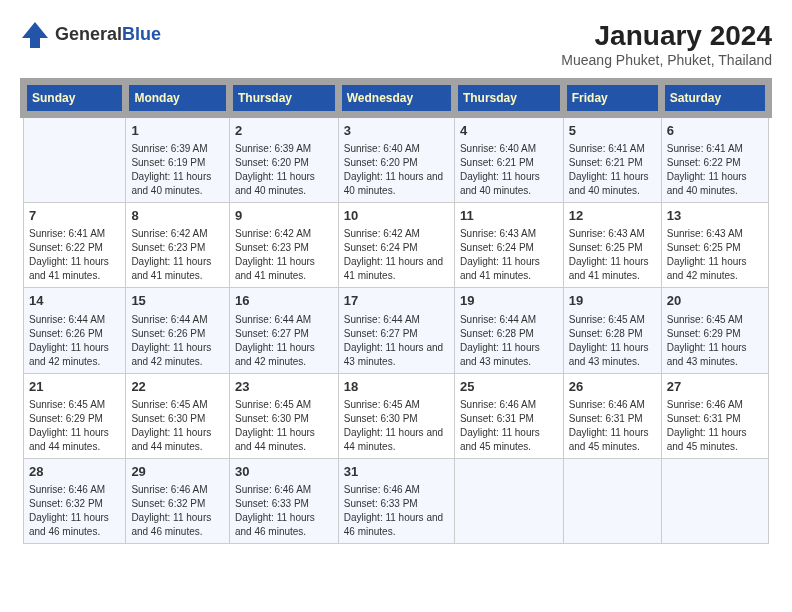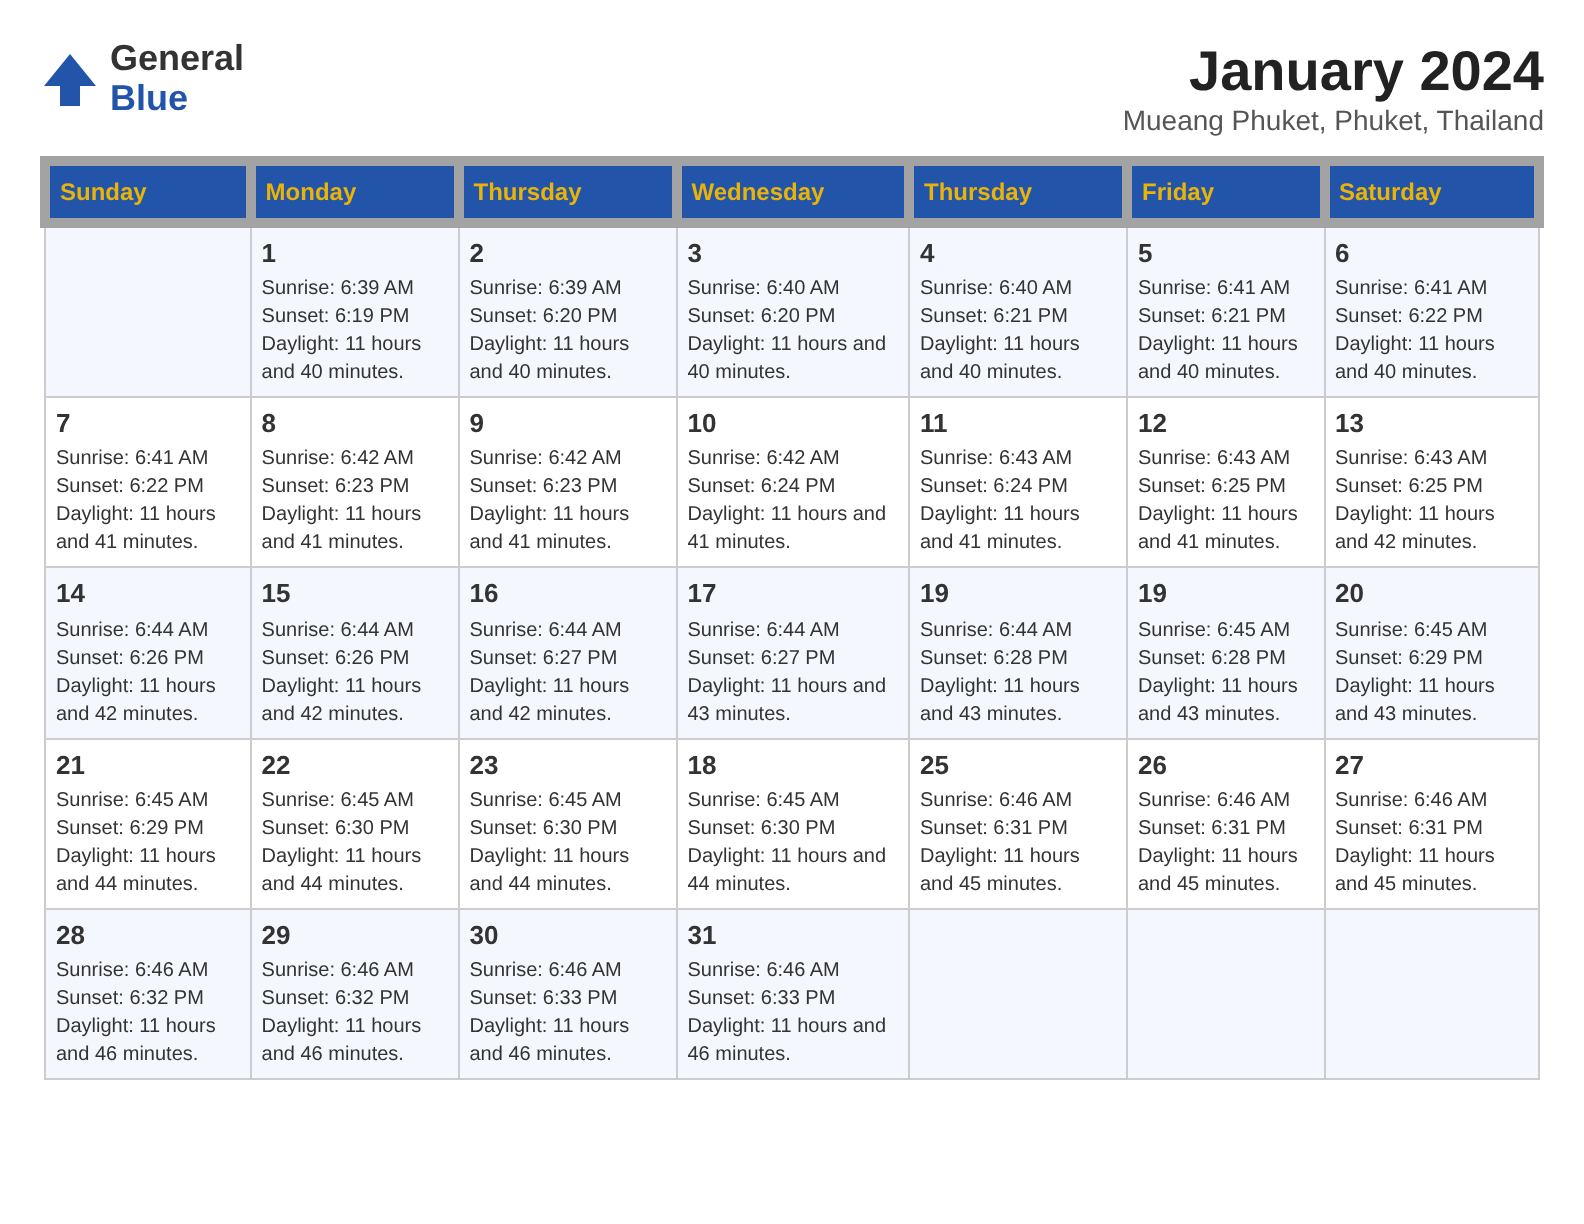--- a/index.html
+++ b/index.html
@@ -15,21 +15,21 @@
       justify-content: space-between;
       align-items: flex-start;
       margin-bottom: 10px;
     }
     .logo {
       display: flex;
       align-items: center;
     }
     .logo-text {
       display: flex;
-      flex-direction: column;
+      flex-direction: row;
       line-height: 1.1;
     }
     .logo-general {
       font-size: 18px;
       font-weight: bold;
       color: #333;
     }
     .logo-blue {
       font-size: 18px;
       font-weight: bold;
@@ -52,25 +52,25 @@
       font-size: 14px;
       color: #555;
     }
     table {
       width: 100%;
       border-collapse: collapse;
       font-size: 11px;
     }
     thead tr th {
       background-color: #2255aa;
-      color: #eab308;
+      color: #fef9c3;
       text-align: left;
       padding: 6px 5px;
       font-size: 12px;
-      border: 5px solid #a3a3a3;
+      border: 7px solid #a3a3a3;
     }
     tbody tr td {
       vertical-align: top;
       padding: 4px 5px;
       border: 1px solid #ccc;
       min-height: 80px;
       color: #333;
       line-height: 1.4;
     }
     tbody tr:nth-child(odd) td {

